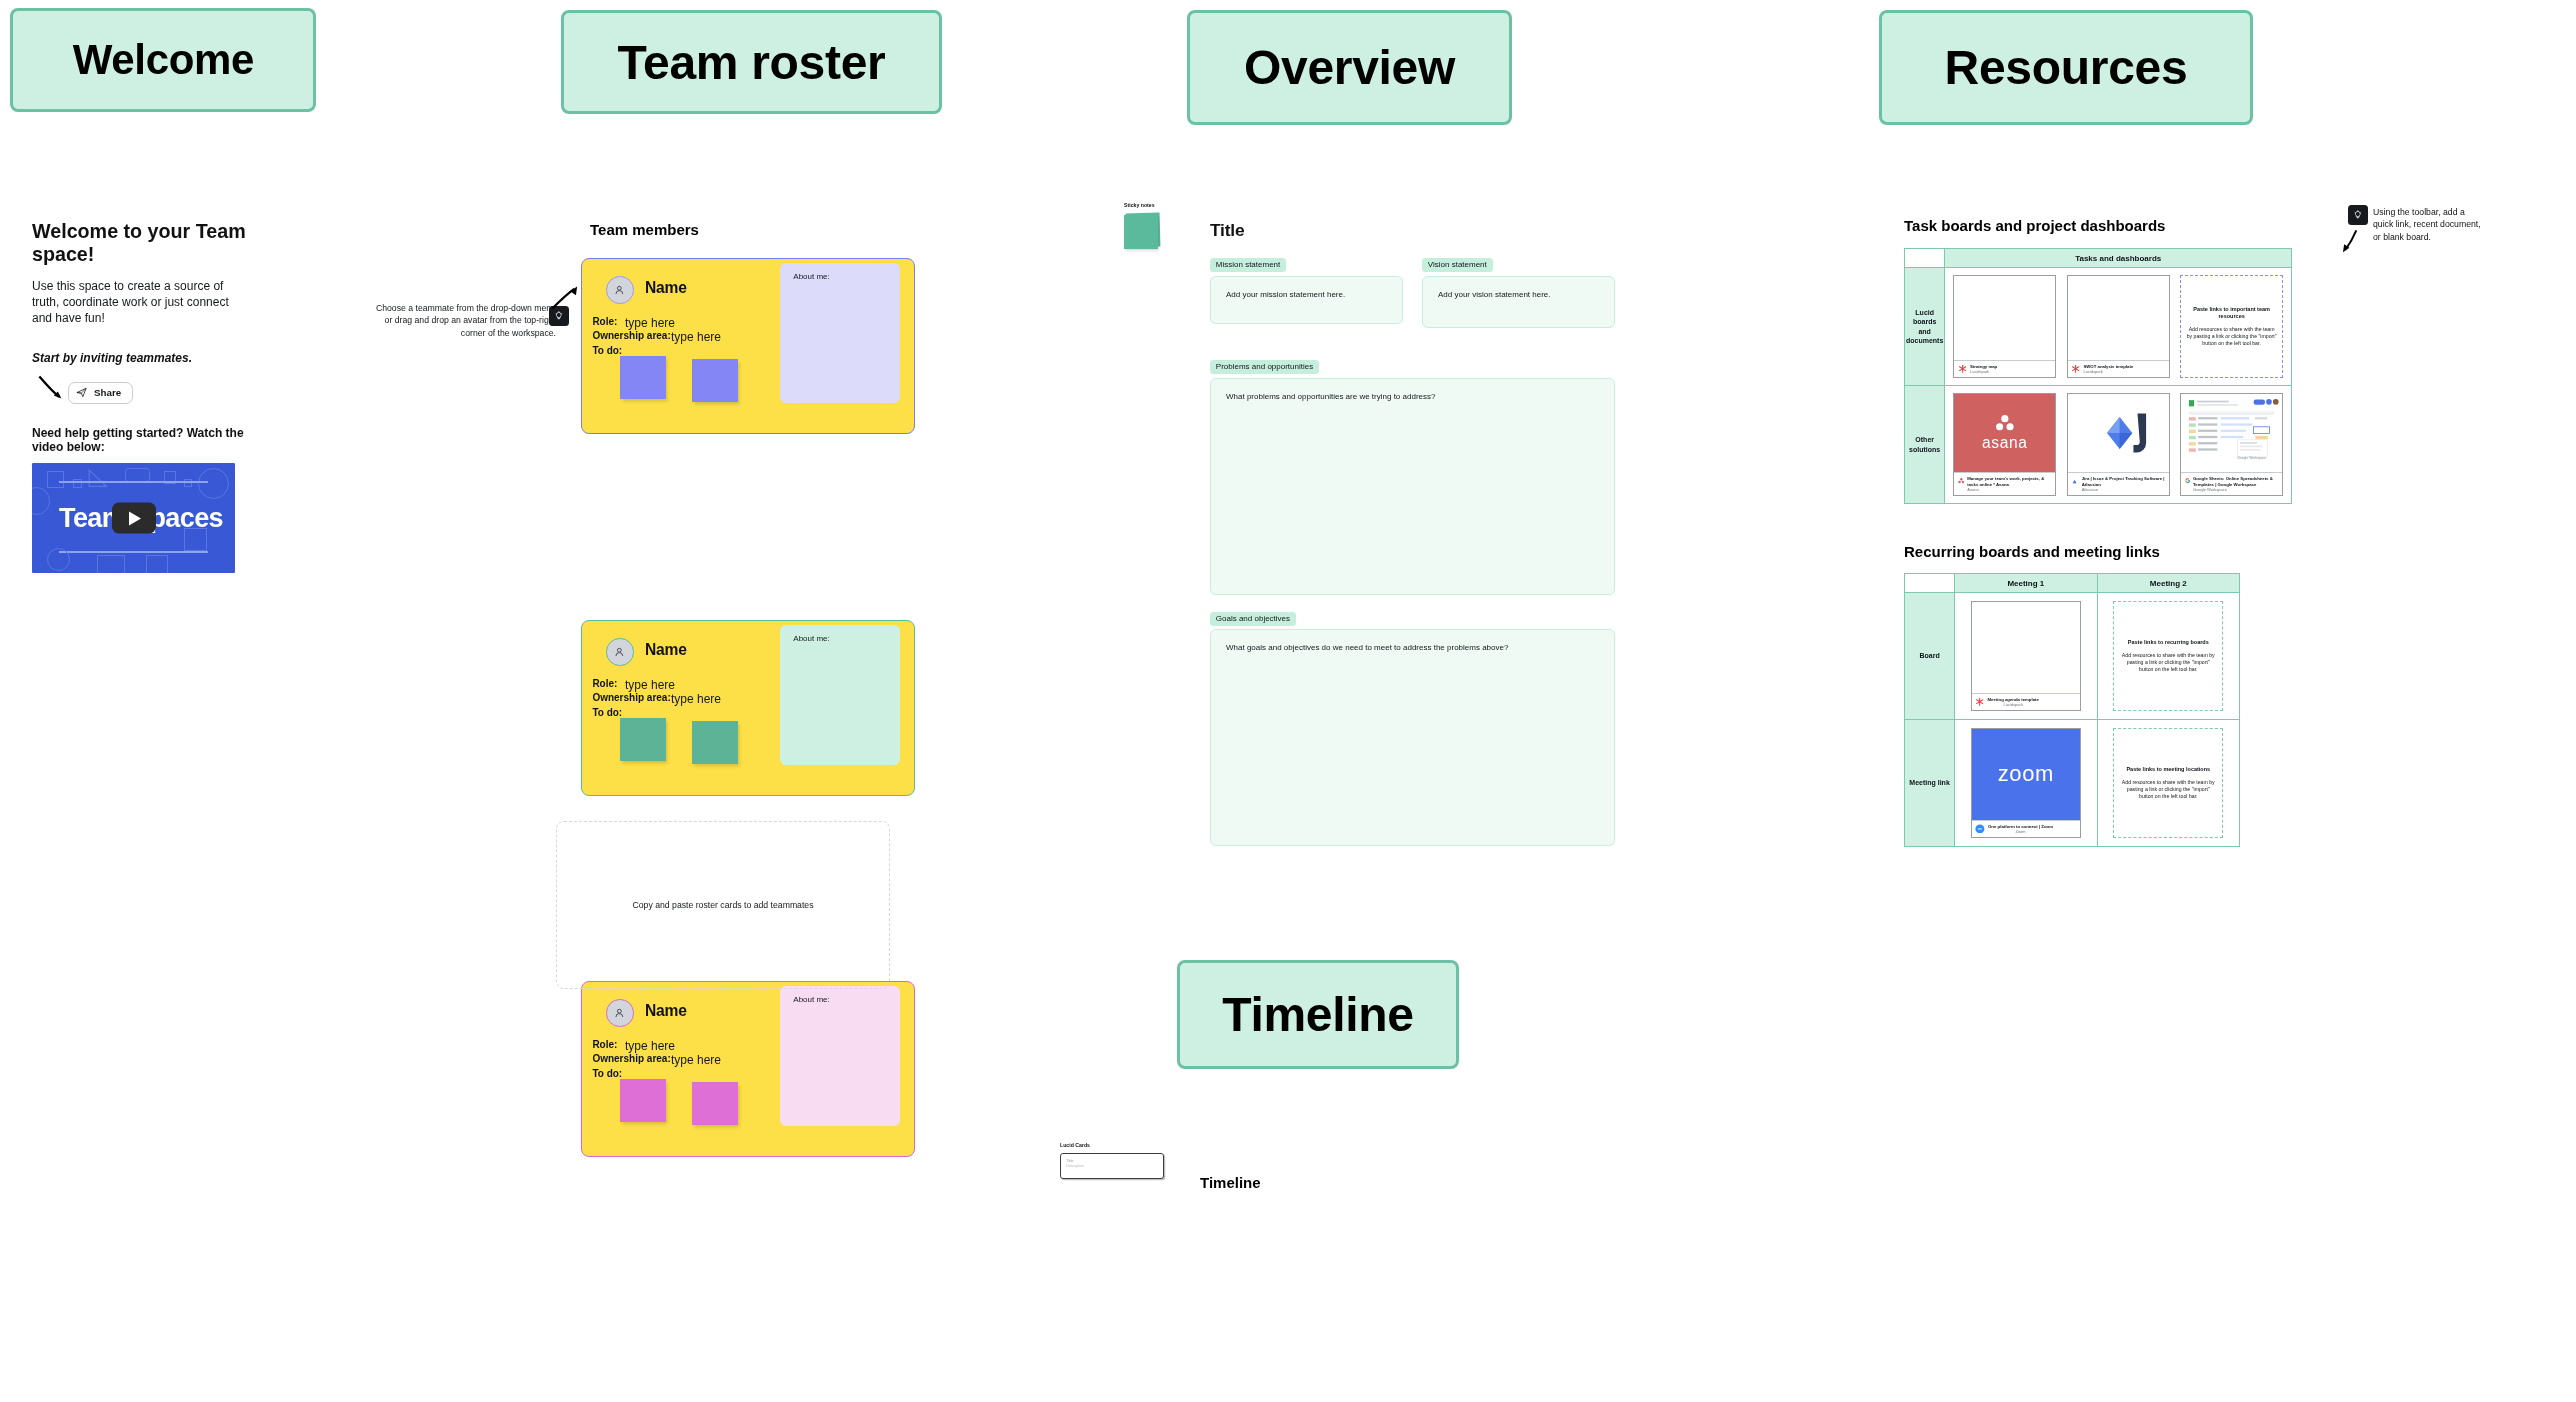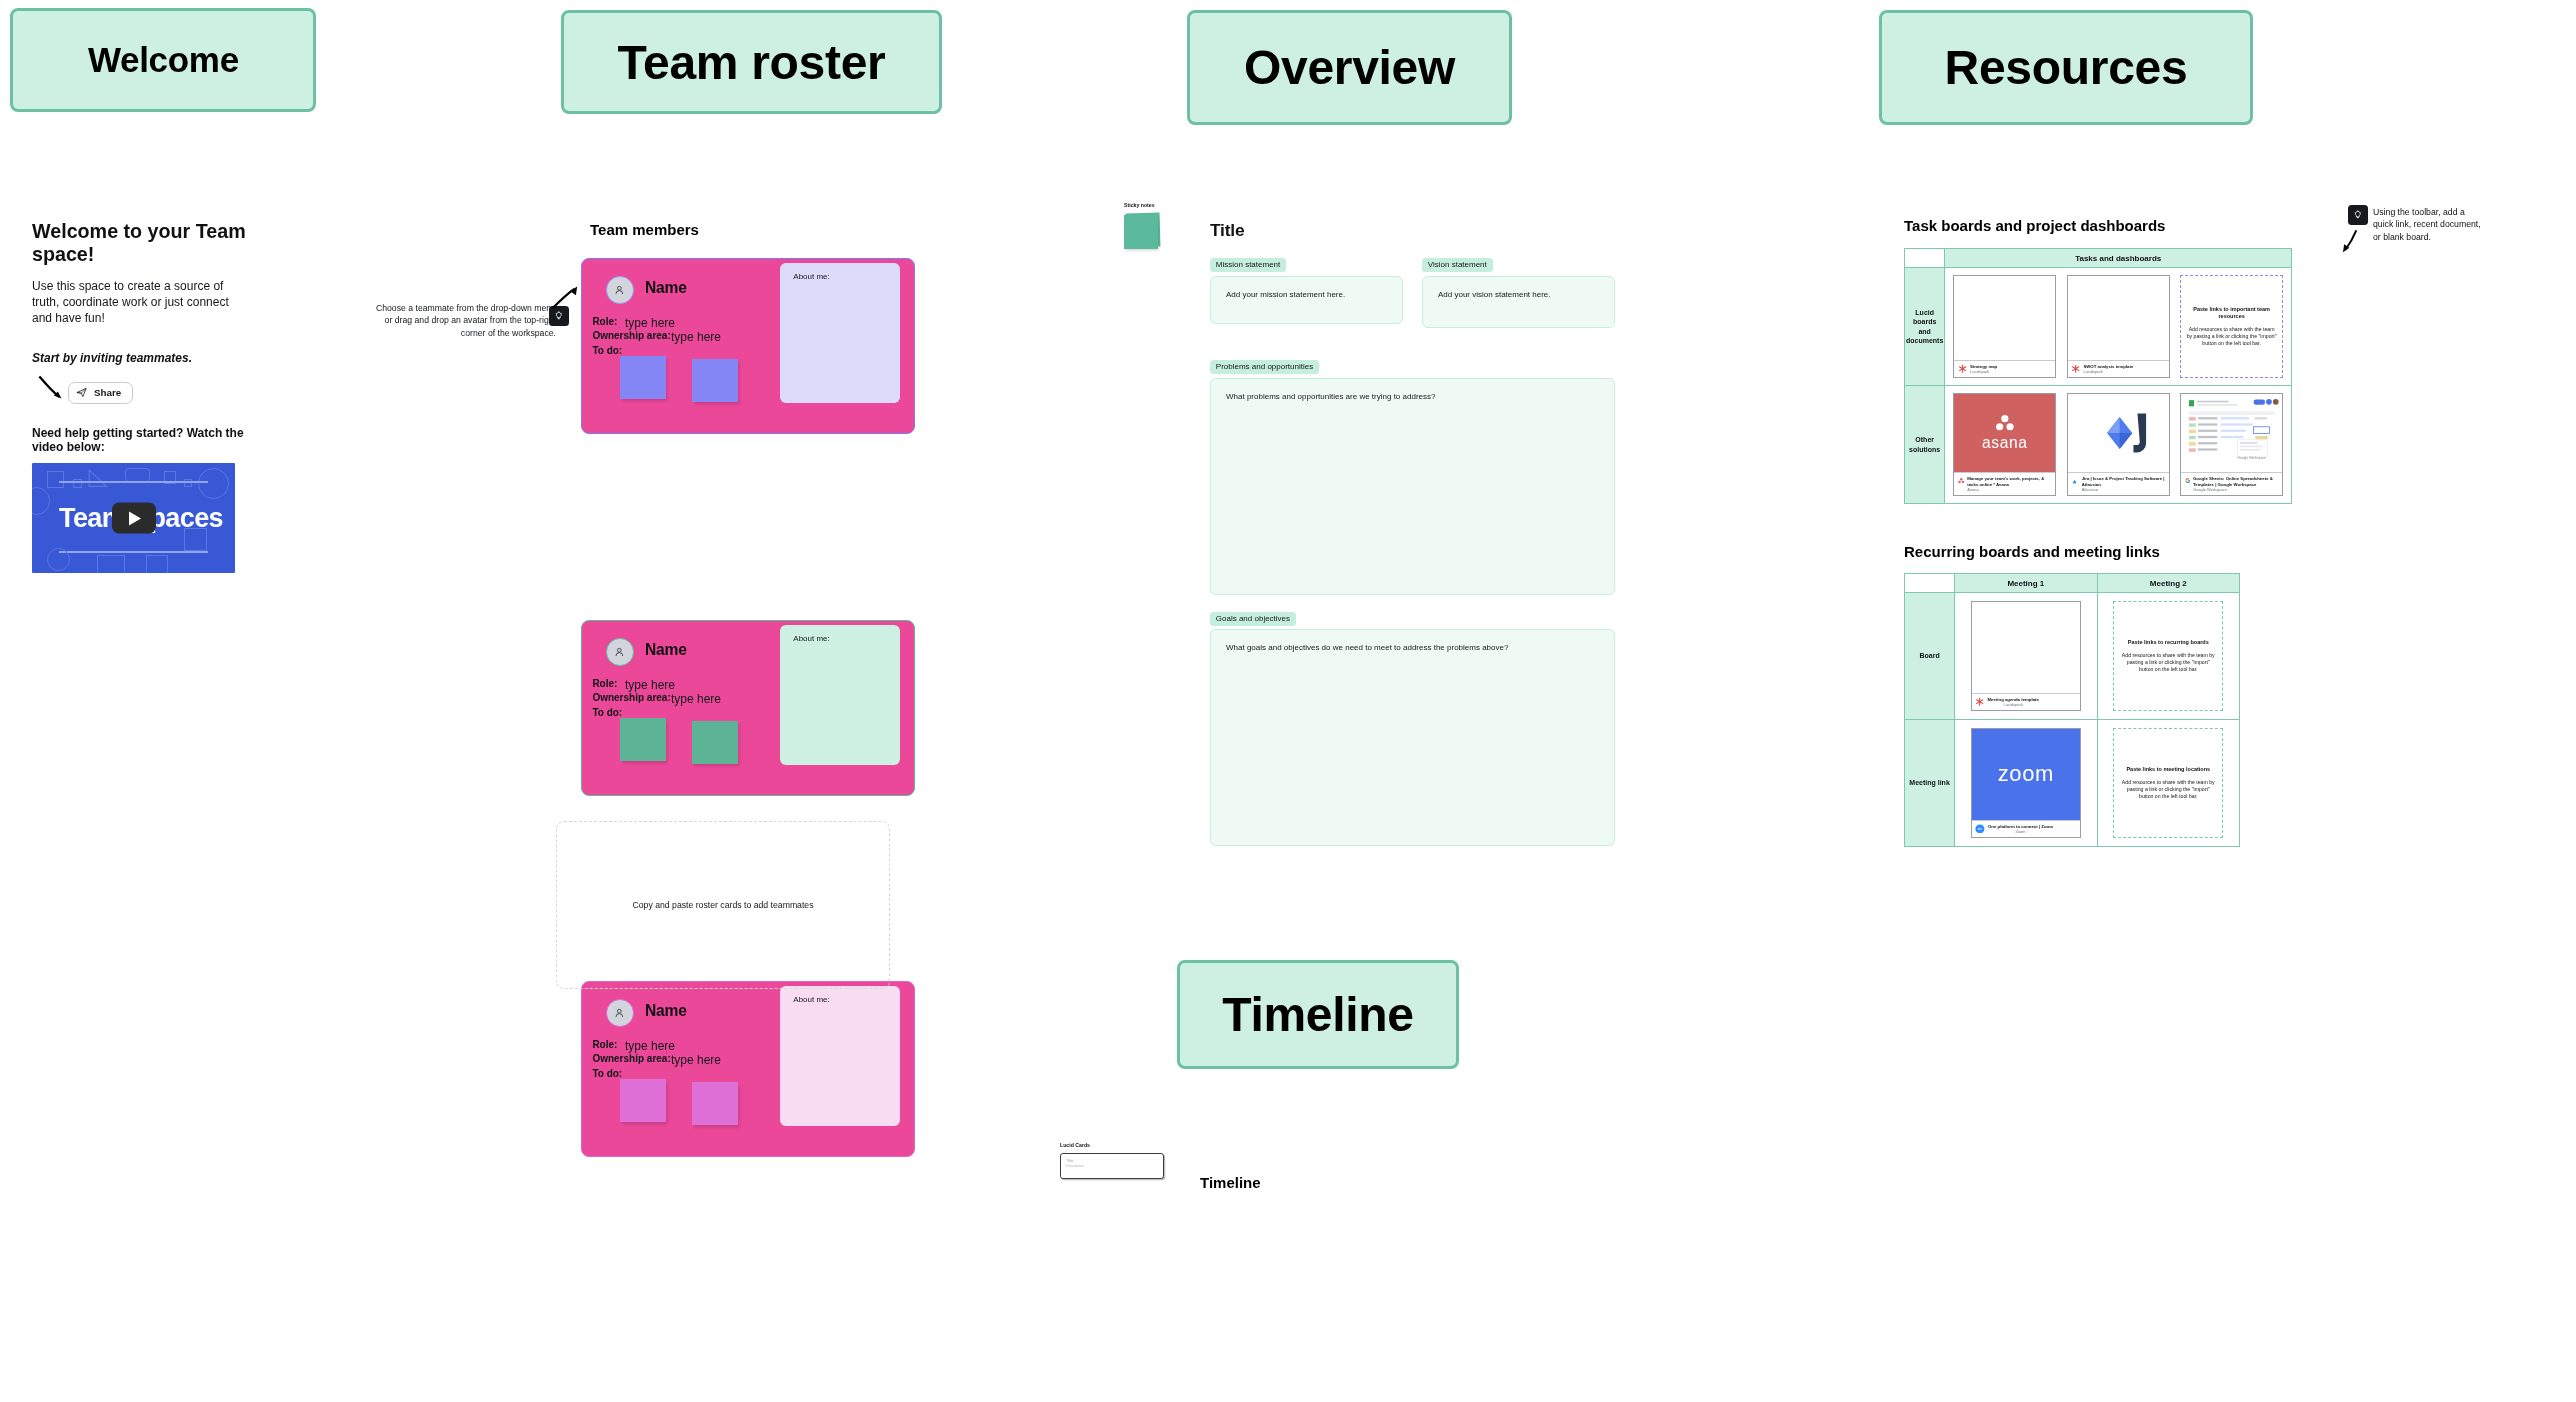--- a/index.html
+++ b/index.html
@@ -28,21 +28,21 @@
            width:44px;height:31px;background:#2b2b2b;border-radius:7px;
            display:flex;align-items:center;justify-content:center;}
   .playbtn:after{content:"";border-left:12px solid #fff;border-top:7.5px solid transparent;
                  border-bottom:7.5px solid transparent;margin-left:2.9px;}
 
   
   .sec-h{font-size:15px;font-weight:bold;color:#000;}
   .tip-text{font-size:8.7px;line-height:1.42;text-align:right;color:#15181c;}
   .tip-badge{width:19.7px;height:19.7px;background:#16191d;border-radius:3.5px;
              display:flex;align-items:center;justify-content:center;}
-  .roster-card{background:#ec4899;border-radius:8px;border:1.7px solid;position:relative;}
+  .roster-card{background:#fde047;border-radius:8px;border:1.7px solid;position:relative;}
   .avatar{width:25.5px;height:25.5px;border-radius:50%;background:#d3d5dc;border:1.7px solid;
           display:flex;align-items:center;justify-content:center;}
   .rc-name{font-size:15.6px;font-weight:bold;letter-spacing:-0.2px;}
   .rc-lbl{font-size:10px;font-weight:bold;color:#0f1216;}
   .rc-val{font-size:12px;color:#15181c;}
   .sticky{box-shadow:2.3px 2.9px 3.5px rgba(0,0,0,.16);}
   .aboutme{border-radius:5.8px;font-size:8px;color:#15181c;padding:9.8px 0 0 13.3px;box-sizing:border-box;}
   .dashbox{border:1.7px dashed #d5d8de;border-radius:8px;display:flex;align-items:center;
            justify-content:center;font-size:8.7px;color:#15181c;}
 
@@ -72,21 +72,21 @@
   .placeholder .ph-t{font-size:5.5px;font-weight:bold;line-height:1.28;color:#0f1216;}
   .placeholder .ph-b{font-size:5.2px;line-height:1.35;color:#15181c;margin-top:6.4px;}
   .lucidcard{border:0.9px solid #3a3d42;border-radius:2.9px;background:#fff;
              box-shadow:1.2px 1.2px 0 rgba(0,0,0,.25);box-sizing:border-box;padding:4px 5.2px;}
   .lc-t{font-size:4px;color:#9b9ea3;}
   .lc-d{font-size:3.5px;color:#b3b6bb;margin-top:1.2px;}
 </style>
 </head>
 <body>
 
-<div class="abs banner" style="left:10.4px;top:8px;width:300px;height:98px;font-size:35px;">
+<div class="abs banner" style="left:10.4px;top:8px;width:300px;height:98px;font-size:42px;">
   <span>Welcome</span>
 </div>
 <div class="abs banner" style="left:561px;top:10.4px;width:375px;height:98px;font-size:48px;">
   <span>Team roster</span>
 </div>
 <div class="abs banner" style="left:1187px;top:10.4px;width:319px;height:109px;font-size:48px;">
   <span>Overview</span>
 </div>
 <div class="abs banner" style="left:1879px;top:10.4px;width:368px;height:109px;font-size:48px;">
   <span>Resources</span>

